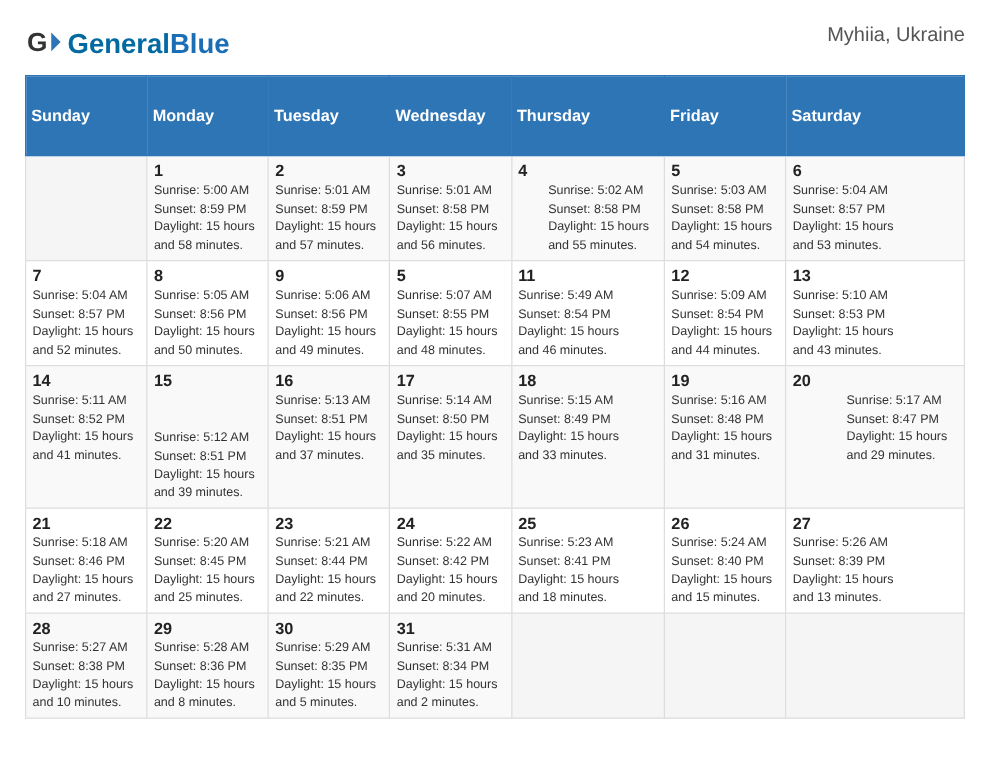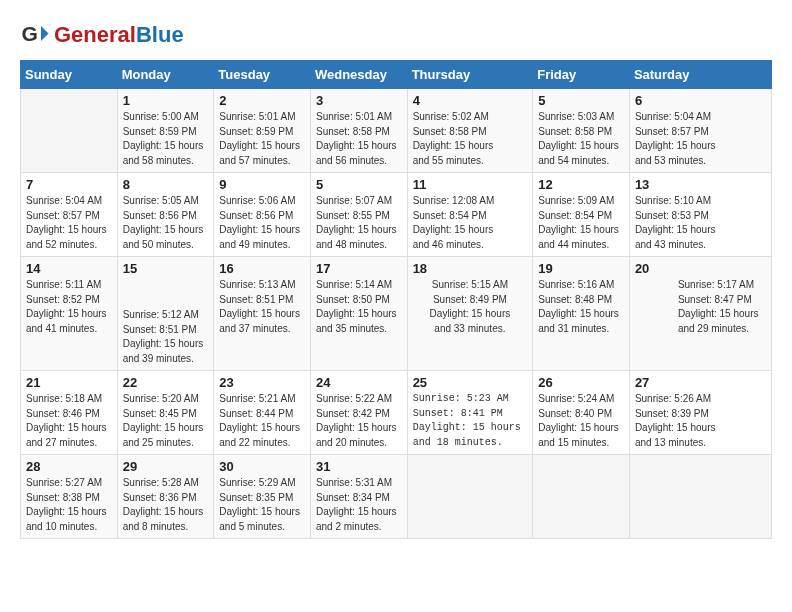--- a/index.html
+++ b/index.html
@@ -16,21 +16,21 @@
       align-items: flex-start;
       margin-bottom: 10px;
     }
     .logo {
       display: flex;
       align-items: center;
       font-size: 22px;
       font-weight: bold;
       color: #1a5276;
     }
-    .logo-general { color: #b91c1c; font-weight: bold; }
+    .logo-general { color: #0369a1; font-weight: bold; }
     .logo-blue { color: #1a6eb5; font-weight: bold; text-align: center; }
     .logo-icon {
       width: 30px;
       height: 30px;
       margin-right: 4px;
     }
     .title-area {
       text-align: right;
     }
     .month-year {
@@ -43,21 +43,21 @@
       color: #555;
     }
     table {
       width: 100%;
       border-collapse: collapse;
       font-size: 11px;
     }
     thead tr th {
       background-color: #2e75b6;
       color: #fff;
-      padding: 6px 4px;
+      padding: 24px 4px;
       text-align: left;
       font-size: 13px;
       font-weight: bold;
       border: 1px solid #2e75b6;
     }
     tbody tr td {
       border: 1px solid #ddd;
       vertical-align: top;
       padding: 4px 5px;
       min-height: 80px;
@@ -93,20 +93,21 @@
   <div class="logo">
     <svg class="logo-icon" viewBox="0 0 40 40">
       <text x="2" y="28" font-size="28" font-weight="bold" fill="#333">G</text>
       <polygon points="28,8 38,18 28,28" fill="#2e75b6"></polygon>
     </svg>
     <div>
       <span class="logo-general">General</span><span class="logo-blue">Blue</span>
     </div>
   </div>
   <div class="title-area">
+    <div class="location">Myhiia, Ukraine</div>
   </div>
 </div>
 
 <table>
   <thead>
     <tr>
 
     <th>Sunday</th>
         <th>Monday</th>
         <th>Tuesday</th>
@@ -135,21 +136,21 @@
         </td>
         <td>
           <span class="day-number">3</span>
           <div class="day-info" style="white-space: pre-line;">Sunrise: 5:01 AM
 Sunset: 8:58 PM
 Daylight: 15 hours
 and 56 minutes.</div>
         </td>
         <td>
           <span class="day-number">4</span>
-          <div class="day-info" style="white-space: pre-line;">Sunrise: 5:02 AM
+          <div class="day-info" style="white-space: pre-line; margin-left: 24px;">Sunrise: 5:02 AM
 Sunset: 8:58 PM
 Daylight: 15 hours
 and 55 minutes.</div>
         </td>
         <td>
           <span class="day-number">5</span>
           <div class="day-info" style="white-space: pre-line;">Sunrise: 5:03 AM
 Sunset: 8:58 PM
 Daylight: 15 hours
 and 54 minutes.</div>
@@ -186,21 +187,21 @@
         </td>
         <td>
           <span class="day-number">5</span>
           <div class="day-info" style="white-space: pre-line;">Sunrise: 5:07 AM
 Sunset: 8:55 PM
 Daylight: 15 hours
 and 48 minutes.</div>
         </td>
         <td>
           <span class="day-number">11</span>
-          <div class="day-info" style="white-space: pre-line;">Sunrise: 12:08 AM
+          <div class="day-info" style="white-space: pre-line;">Sunrise: 5:49 AM
 Sunset: 8:54 PM
 Daylight: 15 hours
 and 46 minutes.</div>
         </td>
         <td>
           <span class="day-number">12</span>
           <div class="day-info" style="white-space: pre-line;">Sunrise: 5:09 AM
 Sunset: 8:54 PM
 Daylight: 15 hours
 and 44 minutes.</div>
@@ -237,21 +238,21 @@
         </td>
         <td>
           <span class="day-number">17</span>
           <div class="day-info" style="white-space: pre-line;">Sunrise: 5:14 AM
 Sunset: 8:50 PM
 Daylight: 15 hours
 and 35 minutes.</div>
         </td>
         <td>
           <span class="day-number">18</span>
-          <div class="day-info" style="white-space: pre-line; text-align: center;">Sunrise: 5:15 AM
+          <div class="day-info" style="white-space: pre-line;">Sunrise: 5:15 AM
 Sunset: 8:49 PM
 Daylight: 15 hours
 and 33 minutes.</div>
         </td>
         <td>
           <span class="day-number">19</span>
           <div class="day-info" style="white-space: pre-line;">Sunrise: 5:16 AM
 Sunset: 8:48 PM
 Daylight: 15 hours
 and 31 minutes.</div>
@@ -288,21 +289,21 @@
         </td>
         <td>
           <span class="day-number">24</span>
           <div class="day-info" style="white-space: pre-line;">Sunrise: 5:22 AM
 Sunset: 8:42 PM
 Daylight: 15 hours
 and 20 minutes.</div>
         </td>
         <td>
           <span class="day-number">25</span>
-          <div class="day-info" style="white-space: pre-line; font-family: Liberation Mono, monospace;">Sunrise: 5:23 AM
+          <div class="day-info" style="white-space: pre-line;">Sunrise: 5:23 AM
 Sunset: 8:41 PM
 Daylight: 15 hours
 and 18 minutes.</div>
         </td>
         <td>
           <span class="day-number">26</span>
           <div class="day-info" style="white-space: pre-line;">Sunrise: 5:24 AM
 Sunset: 8:40 PM
 Daylight: 15 hours
 and 15 minutes.</div>

